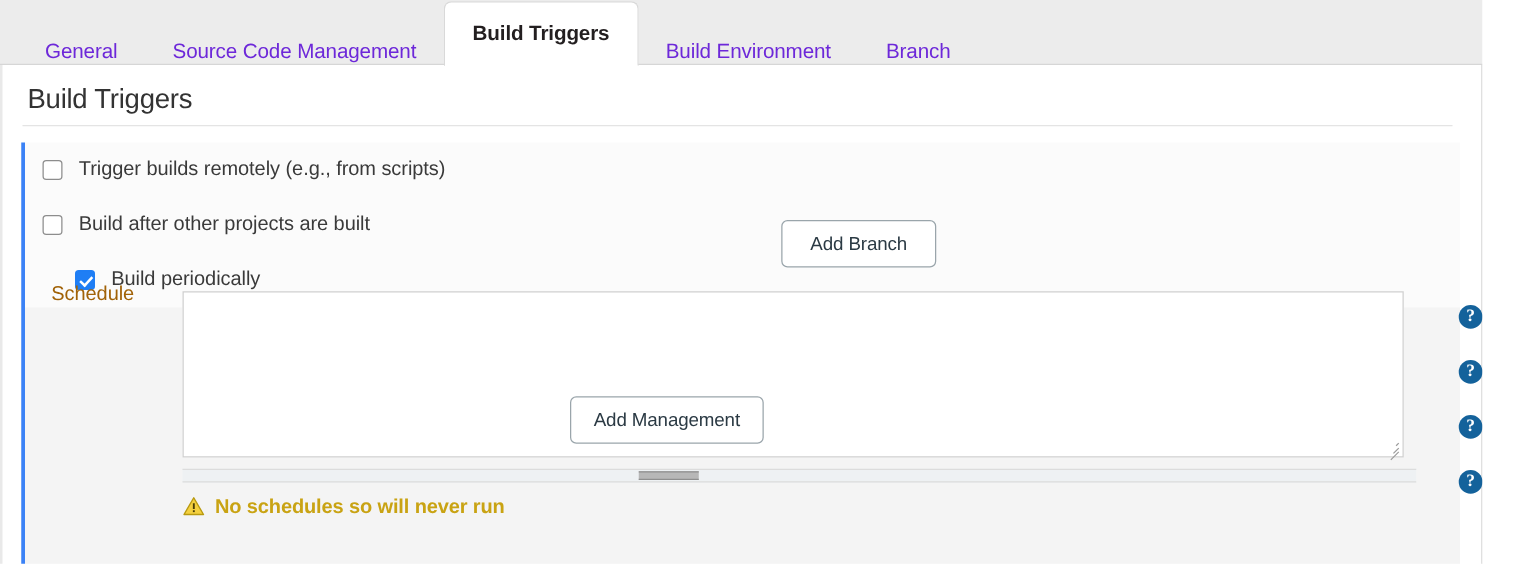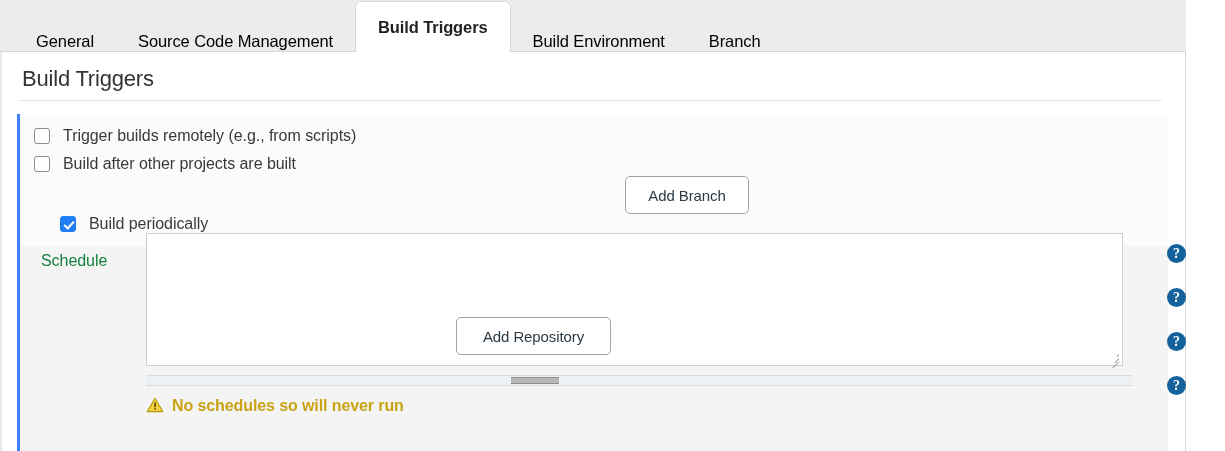--- a/index.html
+++ b/index.html
@@ -37,21 +37,21 @@
   #tab-strip-inner {
     position: absolute;
     left: 0; top: 0;
     height: 52px;
     display: flex;
     align-items: flex-end;
     padding-left: 14px;
   }
   .tab {
     font-size: 16.5px;
-    color: #000000;
+    color: #6d28d9;
     padding: 0 22px;
     height: 36px;
     line-height: 51px;
     white-space: nowrap;
     box-sizing: border-box;
     letter-spacing: -0.1px;
   }
   .tab.active {
     background: #ffffff;
     color: #231f20;
@@ -119,21 +119,21 @@
     position: absolute;
     left: 0;
     width: 1148px;
     height: 44px;
     display: flex;
     align-items: center;
     padding-left: 14px;
     box-sizing: border-box;
   }
   #row-remote   { top: 0px; }
-  #row-after    { top: 28px; text-align: center; }
+  #row-after    { top: 44px; text-align: center; }
   #row-periodic { top: 88px; padding-left: 40px; }
 
   .cb {
     width: 16px;
     height: 16px;
     box-sizing: border-box;
     border: 1px solid #8d8d8d;
     border-radius: 3px;
     background: #ffffff;
     flex: 0 0 auto;
@@ -168,23 +168,23 @@
     left: 0;
     top: 132px;
     width: 1148px;
     height: 205px;
     background: #f4f4f4;
     box-sizing: border-box;
   }
   #schedule-label {
     position: absolute;
     left: 21px;
-    top: 138px;
+    top: 113px;
     font-size: 16px;
-    color: #15803d;
+    color: #a16207;
     letter-spacing: -0.05px;
   }
 
   
   #schedule-textarea {
     position: absolute;
     left: 126px;
     top: 119px;
     width: 977px;
     height: 133px;
@@ -387,19 +387,19 @@
       </div>
 
       <div class="help-icon" id="help-1">?</div>
       <div class="help-icon" id="help-2">?</div>
       <div class="help-icon" id="help-3">?</div>
       <div class="help-icon" id="help-4">?</div>
 
     </div>
 
     <div class="ov-btn" id="btn-add-branch">Add Branch</div>
-    <div class="ov-btn" id="btn-add-repository">Add Repository</div>
+    <div class="ov-btn" id="btn-add-repository">Add Management</div>
 
   </div>
 
   <div id="right-gutter"></div>
 
 </div>
 
 </body></html>

